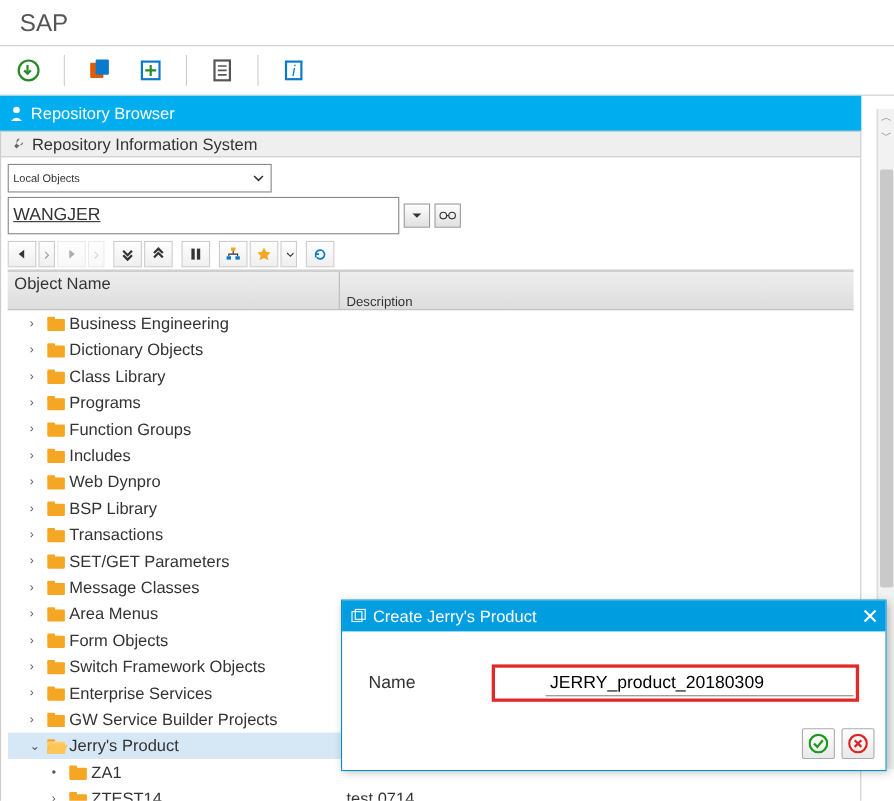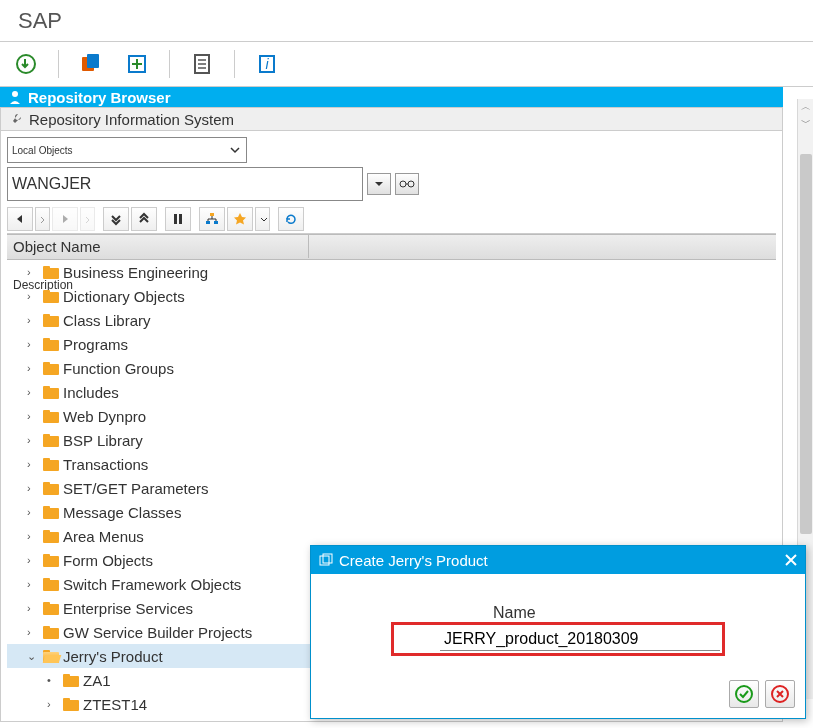--- a/index.html
+++ b/index.html
@@ -7,38 +7,38 @@
 
 .title-bar { height: 42px; border-bottom: 1px solid #ccc; padding: 8px 18px; font-size: 22px; color: #555; }
 
 .toolbar-top { height: 45px; border-bottom: 1px solid #ccc; display: flex; align-items: center; gap: 18px; padding: 0 12px; }
 .toolbar-top .icon-slot { width: 28px; height: 28px; display: flex; align-items: center; justify-content: center; }
 
 .divider-v { width: 1px; height: 28px; background: #ccc; }
 
 
 .tabs-row { background: #fff; }
-.tab-active { background: #00aeef; color: #fff; height: 20px; display: flex; align-items: center; padding: 0 8px; font-size: 15px; gap: 6px; font-weight: bold; }
+.tab-active { background: #00aeef; color: #fff; height: 32px; display: flex; align-items: center; padding: 0 8px; font-size: 15px; gap: 6px; }
 .tab-inactive { background: #efefef; border: 1px solid #ccc; height: 24px; display: flex; align-items: center; padding: 0 8px; font-size: 15px; gap: 6px; text-align: right; }
 
 .panel-body { border-left: 1px solid #ccc; border-right: 1px solid #ccc; border-bottom: 1px solid #ccc; padding: 6px; }
 
 .dropdown { width: 240px; height: 26px; border: 1px solid #888; font-size: 10px; padding: 0 4px; display: flex; align-items: center; justify-content: space-between; background: #fff; }
 .dropdown svg { flex-shrink: 0; }
 
 .user-row { display: flex; align-items: center; gap: 4px; margin-top: 4px; }
-.user-field { width: 356px; height: 26px; border: 1px solid #888; font-size: 16px; padding: 16px 4px; display: flex; align-items: center; background: #fff; }
+.user-field { width: 356px; height: 26px; border: 1px solid #888; font-size: 16px; padding: 16px 4px; display: flex; align-items: center; background: #fff; text-decoration: underline; }
 .tool-btn { width: 24px; height: 22px; border: 1px solid #999; background: linear-gradient(#fefefe,#e0e0e0); display: flex; align-items: center; justify-content: center; }
 
 .mini-toolbar { display: flex; align-items: center; gap: 2px; margin-top: 6px; border-bottom: 1px solid #ccc; padding-bottom: 2px; }
 .mini-btn { width: 26px; height: 24px; border: 1px solid #ccc; background: linear-gradient(#fefefe,#efefef); display: flex; align-items: center; justify-content: center; }
 .mini-btn.half { width: 15px; }
 .mini-sep { width: 4px; }
 
-.tree-header { display: flex; background: linear-gradient(#eee,#ddd); border-bottom: 1px solid #bbb; border-top: 1px solid #bbb; height: 26px; flex-direction: column; }
+.tree-header { display: flex; background: linear-gradient(#eee,#ddd); border-bottom: 1px solid #bbb; border-top: 1px solid #bbb; height: 36px; }
 .tree-header .col-name { width: 302px; border-right: 1px solid #bbb; padding: 3px 6px; font-size: 15px; }
 .tree-header .col-desc { flex: 1; padding: 20px 6px; font-size: 12px; }
 
 .tree-body { position: relative; height: 455px; overflow: hidden; }
 .tree-row { display: flex; height: 24px; align-items: center; font-size: 15px; }
 .tree-row.selected { background: #d6e8f5; }
 .tree-row .cell-name { width: 302px; display: flex; align-items: center; gap: 4px; padding-left: 20px; }
 .tree-row .cell-name.child { padding-left: 40px; }
 .tree-row .cell-desc { flex: 1; padding-left: 6px; }
 .tree-row .caret { width: 12px; font-size: 11px; color: #555; }
@@ -48,21 +48,21 @@
 .scrollbar-v .thumb { position: absolute; top: 55px; left: 2px; width: 12px; height: 380px; background: #c9c9c9; border-radius: 2px; }
 
 .content-wrap { display: flex; }
 .left-col { width: 783px; }
 .right-gutter { width: 30px; }
 
 
 .dialog { position: absolute; left: 310px; top: 545px; width: 496px; background: #fff; border: 1px solid #0090cc; box-shadow: 2px 2px 8px rgba(0,0,0,.25); }
 .dialog .dlg-title { height: 28px; background: #009de0; color: #fff; display: flex; align-items: center; padding: 0 8px; font-size: 15px; gap: 6px; justify-content: space-between; }
 .dialog .dlg-body { padding: 30px 24px 14px 24px; }
-.form-row { display: flex; align-items: center; flex-direction: column; }
+.form-row { display: flex; align-items: center; }
 .form-label { width: 130px; font-size: 16px; }
 .form-input-wrap { border: 3px solid #e02a2a; padding: 2px; }
 .form-input { width: 280px; height: 24px; font-size: 16px; font-family: inherit; border: none; border-bottom: 1px solid #888; padding: 0 4px; outline: none; margin-left: 44px; }
 .dialog .dlg-buttons { display: flex; justify-content: flex-end; gap: 6px; padding: 10px 10px; }
 .round-btn { width: 30px; height: 28px; border: 1px solid #aaa; background: linear-gradient(#fff,#e8e8e8); display: flex; align-items: center; justify-content: center; border-radius: 2px; }
 
 .folder-icon { width: 16px; height: 13px; position: relative; }
 .folder-back { position: absolute; width: 16px; height: 11px; bottom: 0; background: #f5a623; border-radius: 1px; }
 .folder-tab { position: absolute; width: 7px; height: 3px; top: 0; left: 0; background: #f5a623; border-radius: 1px 1px 0 0; }
 .folder-open .folder-back { background: linear-gradient(#ffd27a,#f5a623); }

